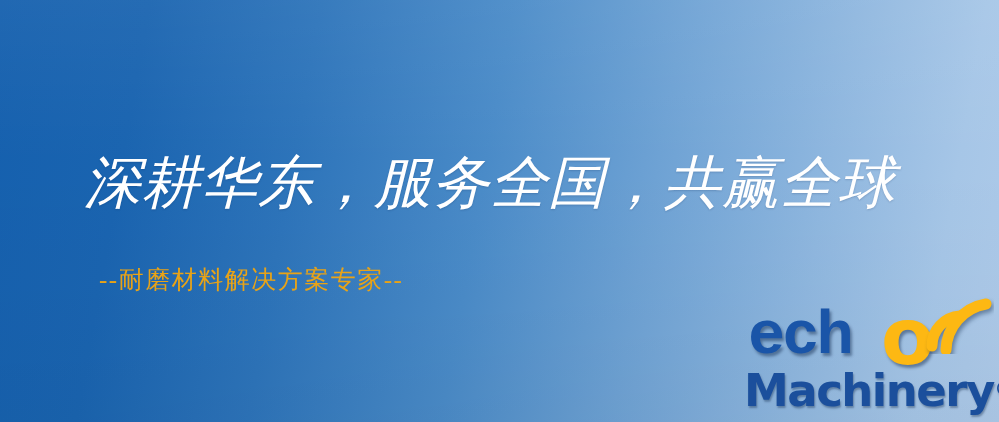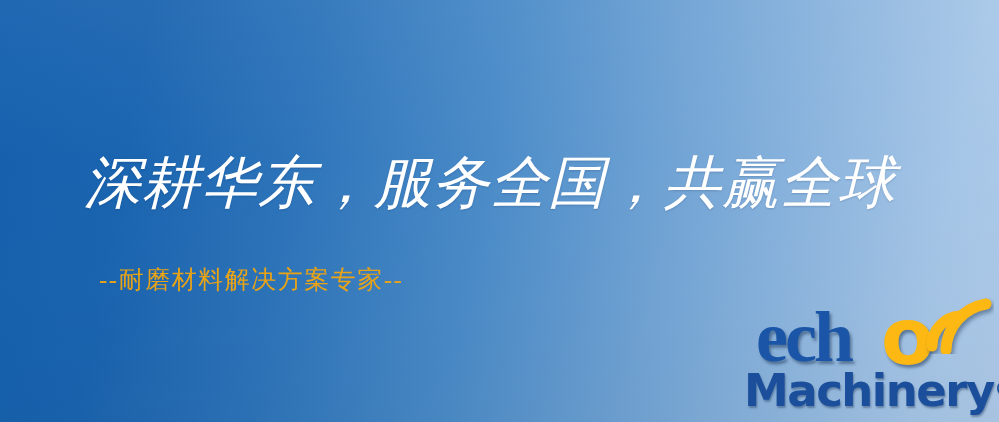--- a/index.html
+++ b/index.html
@@ -77,25 +77,25 @@
   }
   .logo-wordmark {
     position: absolute;
     left: 0;
     top: 0;
     width: 255px;
     height: 78px;
   }
   .logo-echo {
     position: absolute;
-    left: 12px;
+    left: 4px;
     top: -4px;
-    font-family: Liberation Serif, serif;
+    font-family: Liberation Mono, monospace;
     font-weight: bold;
-    font-size: 72px;
+    font-size: 62px;
     line-height: 78px;
     color: #1a55a8;
     letter-spacing: -3px;
     text-shadow: 2px 3px 3px rgba(0,25,60,0.42);
   }
   .logo-o {
     position: absolute;
     left: 137px;
     top: -4px;
     font-family: "DejaVu Sans", "Liberation Sans", sans-serif;

